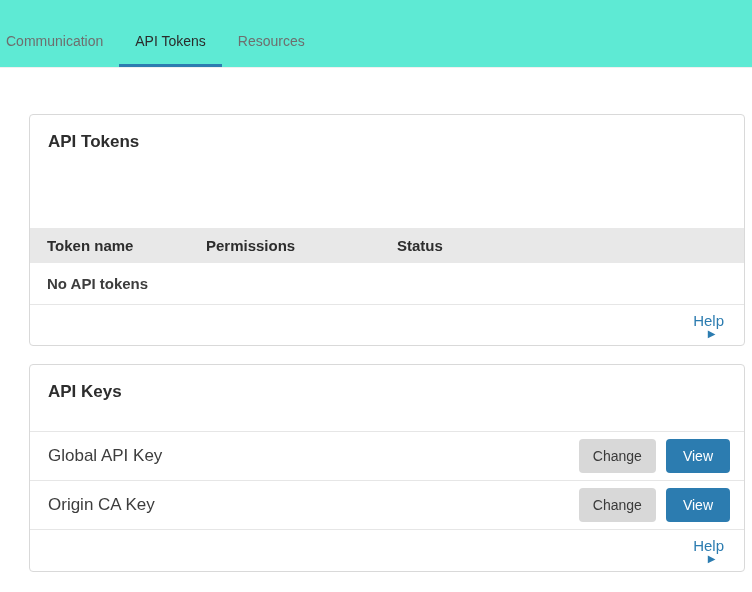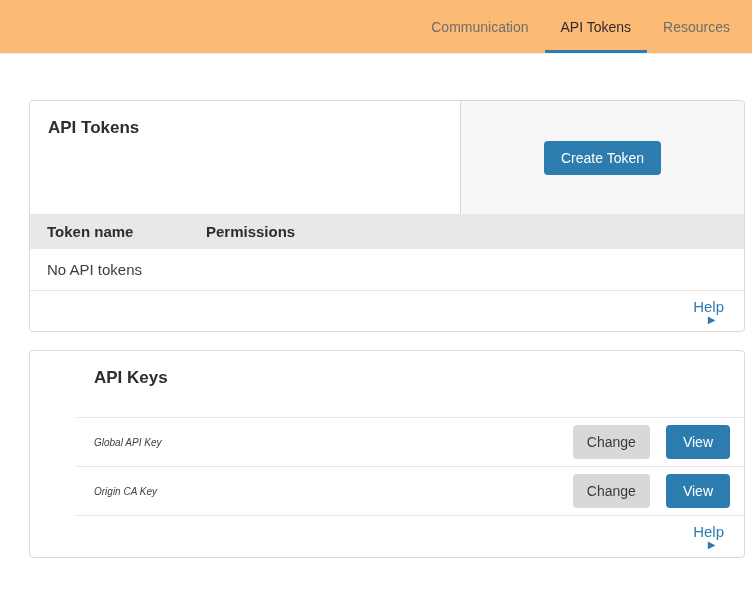--- a/index.html
+++ b/index.html
@@ -11,24 +11,24 @@
     --gray-btn:#d8d8d8;
   }
   *{box-sizing:border-box;margin:0;padding:0;}
   html,body{width:752px;height:592px;}
   body{
     font-family:"Liberation Sans","DejaVu Sans",sans-serif;
     background:#fff;color:#333;overflow:hidden;
   }
   
   .tabbar{
-    background:#fdba74;
+    background:#5eead4;
     border-bottom:1px solid #f0f0f0;
     display:flex;align-items:flex-end;
-    padding:0 6px;height:54px;justify-content:flex-end;
+    padding:0 6px;height:68px;
   }
   .tab{
     font-size:14px;color:#6e6e6e;
     padding:17px 16px 15px;cursor:pointer;
     border-bottom:3px solid transparent;
     white-space:nowrap;
   }
   .tab.first{padding-left:0;}
   .tab.active{
     color:#2b2b2b;
@@ -36,21 +36,21 @@
   }
   
   .page{padding:46px 0 0 29px;}
   .card{
     width:716px;
     border:1px solid var(--card-border);
     border-radius:4px;
     background:#fff;
     overflow:hidden;
   }
-  .card + .card{margin-top:18px;padding-left:46px;}
+  .card + .card{margin-top:18px;}
   
   .split-head{display:flex;min-height:113px;}
   .split-head .head-left{
     width:430px;padding:17px 18px;
   }
   .split-head .head-right{
     flex:1;background:var(--panel-bg);
     border-left:1px solid var(--card-border);
     display:flex;align-items:center;justify-content:center;
   }
@@ -79,65 +79,64 @@
     background:var(--thead-bg);
     display:grid;
     grid-template-columns:159px 191px 195px 1fr;
     padding-left:17px;height:35px;align-items:center;
   }
   .th{font-size:15px;font-weight:bold;color:#2d2d2d;}
   .trow{
     height:42px;display:flex;align-items:center;
     padding-left:17px;font-size:15px;color:#3d3d3d;
     border-bottom:1px solid var(--row-border);
+    font-weight:bold;
   }
   .tfoot{
     height:40px;display:flex;align-items:center;justify-content:flex-end;
     padding-right:20px;
   }
   .help-link{
     color:var(--accent);font-size:15px;text-decoration:none;
     display:inline-flex;align-items:center;cursor:pointer;flex-direction:column;
   }
   .help-link .arrow{font-size:10px;margin-left:6px;line-height:1;}
   
   .simple-head{padding:17px 18px 20px;}
   .key-row{
     height:49px;display:flex;align-items:center;justify-content:space-between;
     padding:0 14px 0 18px;
     border-top:1px solid var(--row-border);
   }
-  .key-name{font-size:10px;color:#3d3d3d;font-style:italic;}
-  .key-btns{display:flex;gap:16px;}
+  .key-name{font-size:17px;color:#3d3d3d;}
+  .key-btns{display:flex;gap:10px;}
   .card .tfoot-bordered{border-top:1px solid var(--row-border);height:42px;}
 </style>
 </head>
 <body>
 
 <div class="tabbar">
   <div class="tab first">Communication</div>
   <div class="tab active">API Tokens</div>
   <div class="tab">Resources</div>
 </div>
 
 <div class="page">
 
   <section class="card">
     <div class="split-head">
       <div class="head-left">
         <h2 class="card-title">API Tokens</h2>
       </div>
-      <div class="head-right">
-        <button class="btn btn-blue">Create Token</button>
-      </div>
     </div>
 
     <div class="thead">
       <div class="th">Token name</div>
       <div class="th">Permissions</div>
+      <div class="th">Status</div>
     </div>
 
     <div class="trow">
       <span>No API tokens</span>
     </div>
 
     <div class="tfoot">
       <a class="help-link">
         <span>Help</span>
         <span class="arrow">▶</span>

